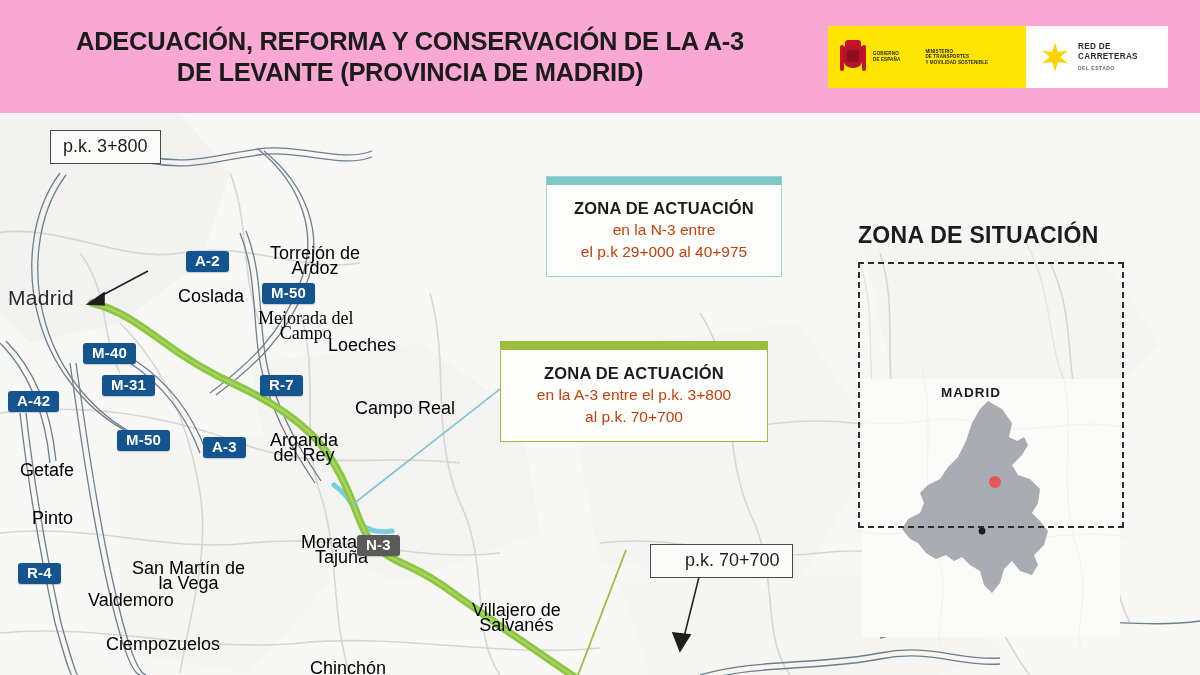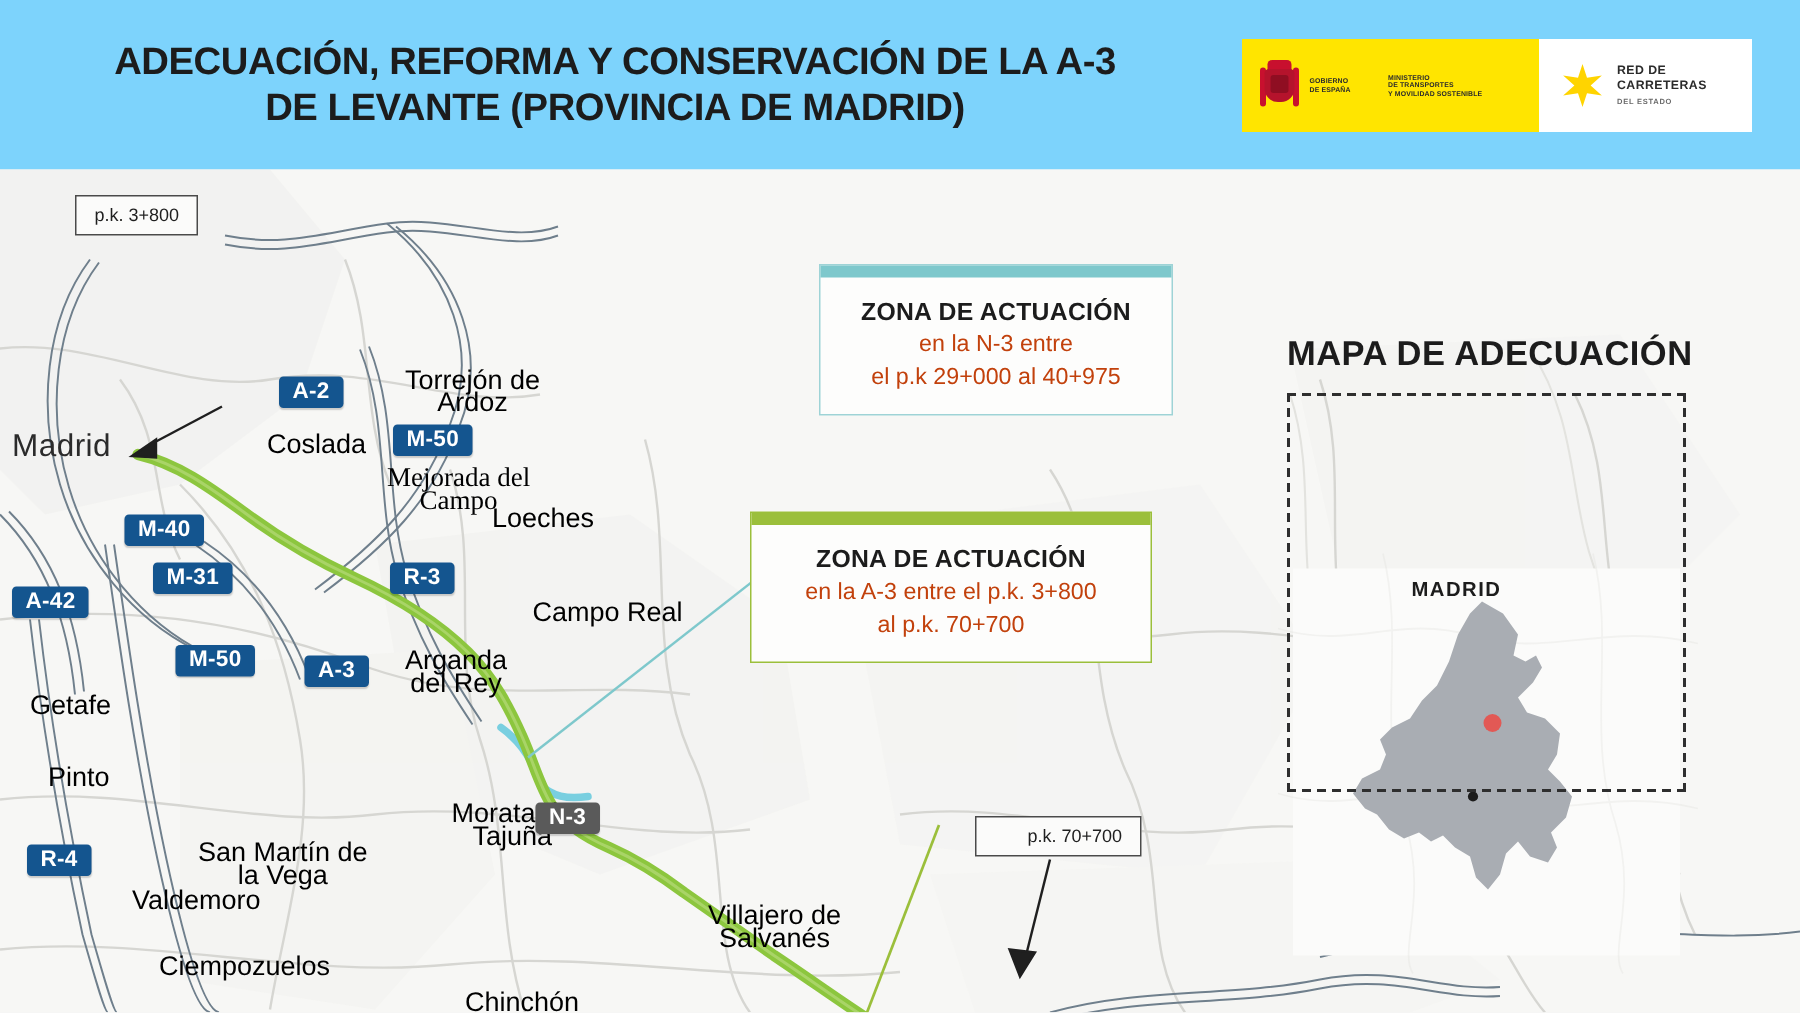--- a/index.html
+++ b/index.html
@@ -8,21 +8,21 @@
     font-family:"Liberation Sans", sans-serif;
     background:#f6f6f4;
     overflow:hidden;
     position:relative;
   }
   #root{position:relative;width:1200px;height:675px;overflow:hidden;}
 
   
   .header{
     position:absolute;left:0;top:0;width:1200px;height:113px;
-    background:#7dd3fc;
+    background:#f9a8d4;
   }
   .header-title{
     position:absolute;left:40px;top:26px;width:740px;
     text-align:center;
     font-weight:bold;
     font-size:25.5px;
     line-height:31px;
     letter-spacing:-0.3px;
     color:#1c1c1c;
     font-family:"Liberation Sans", sans-serif;
@@ -85,21 +85,21 @@
   .place{
     position:absolute;color:#000000;font-size:18px;line-height:14.5px;
     white-space:nowrap;font-family:"Liberation Sans", sans-serif;
   }
   .place.big{font-size:21px;color:#2b2b2b;letter-spacing:0.3px;}
   .place.center{text-align:center;}
 
   
   .pk-box{
     position:absolute;background:#fbfbfa;border:1.4px solid #4a4a4a;
-    font-size:12px;color:#1f1f1f;padding:5px 12px 6px 12px;
+    font-size:18px;color:#1f1f1f;padding:5px 12px 6px 12px;
     white-space:nowrap;font-family:"Liberation Sans", sans-serif;
   }
 
   
   .zone{
     position:absolute;background:#fdfdfc;box-sizing:border-box;
     text-align:center;font-family:"Liberation Sans", sans-serif;
   }
   .zone .bar{height:8px;width:100%;display:block;}
   .zone .body{padding:12px 14px 13px 14px;}
@@ -333,21 +333,21 @@
     <div class="place" style="left:106px;top:524px;">Ciempozuelos</div>
     <div class="place" style="left:310px;top:548px;">Chinchón</div>
 
     <div class="place center" style="left:472px;top:490px;">Villajero de<br>Salvanés</div>
 
     <div class="shield-badge" style="left:186px;top:138px;">A-2</div>
     <div class="shield-badge" style="left:262px;top:170px;">M-50</div>
     <div class="shield-badge" style="left:83px;top:230px;">M-40</div>
     <div class="shield-badge" style="left:102px;top:262px;">M-31</div>
     <div class="shield-badge" style="left:8px;top:278px;">A-42</div>
-    <div class="shield-badge" style="left:260px;top:262px;">R-3</div>
+    <div class="shield-badge" style="left:260px;top:262px;">R-7</div>
     <div class="shield-badge" style="left:117px;top:317px;">M-50</div>
     <div class="shield-badge" style="left:203px;top:324px;">A-3</div>
     <div class="shield-badge" style="left:18px;top:450px;">R-4</div>
 
     <div class="shield-badge nat" style="left:357px;top:422px;">N-3</div>
 
     <div class="pk-box" style="left:50px;top:17px;">p.k. 3+800</div>
     <div class="pk-box" style="left:650px;top:431px;padding-left:34px;">p.k. 70+700</div>
 
     <div class="zone blue" style="left:546px;top:63px;width:236px;">
@@ -361,18 +361,18 @@
 
     <div class="zone green" style="left:500px;top:228px;width:268px;">
       <span class="bar"></span>
       <div class="body">
         <div class="t1">ZONA DE ACTUACIÓN</div>
         <div class="t2">en la A-3 entre el p.k. 3+800</div>
         <div class="t2">al p.k. 70+700</div>
       </div>
     </div>
 
-    <div class="situ-title" style="left:858px;top:109px;">MAPA DE ADECUACIÓN</div>
+    <div class="situ-title" style="left:858px;top:109px;">ZONA DE SITUACIÓN</div>
     <div class="situ-frame" style="left:858px;top:149px;"></div>
     <div class="situ-label" style="left:941px;top:272px;">MADRID</div>
 
   </div>
 </div>
 
 </body></html>

